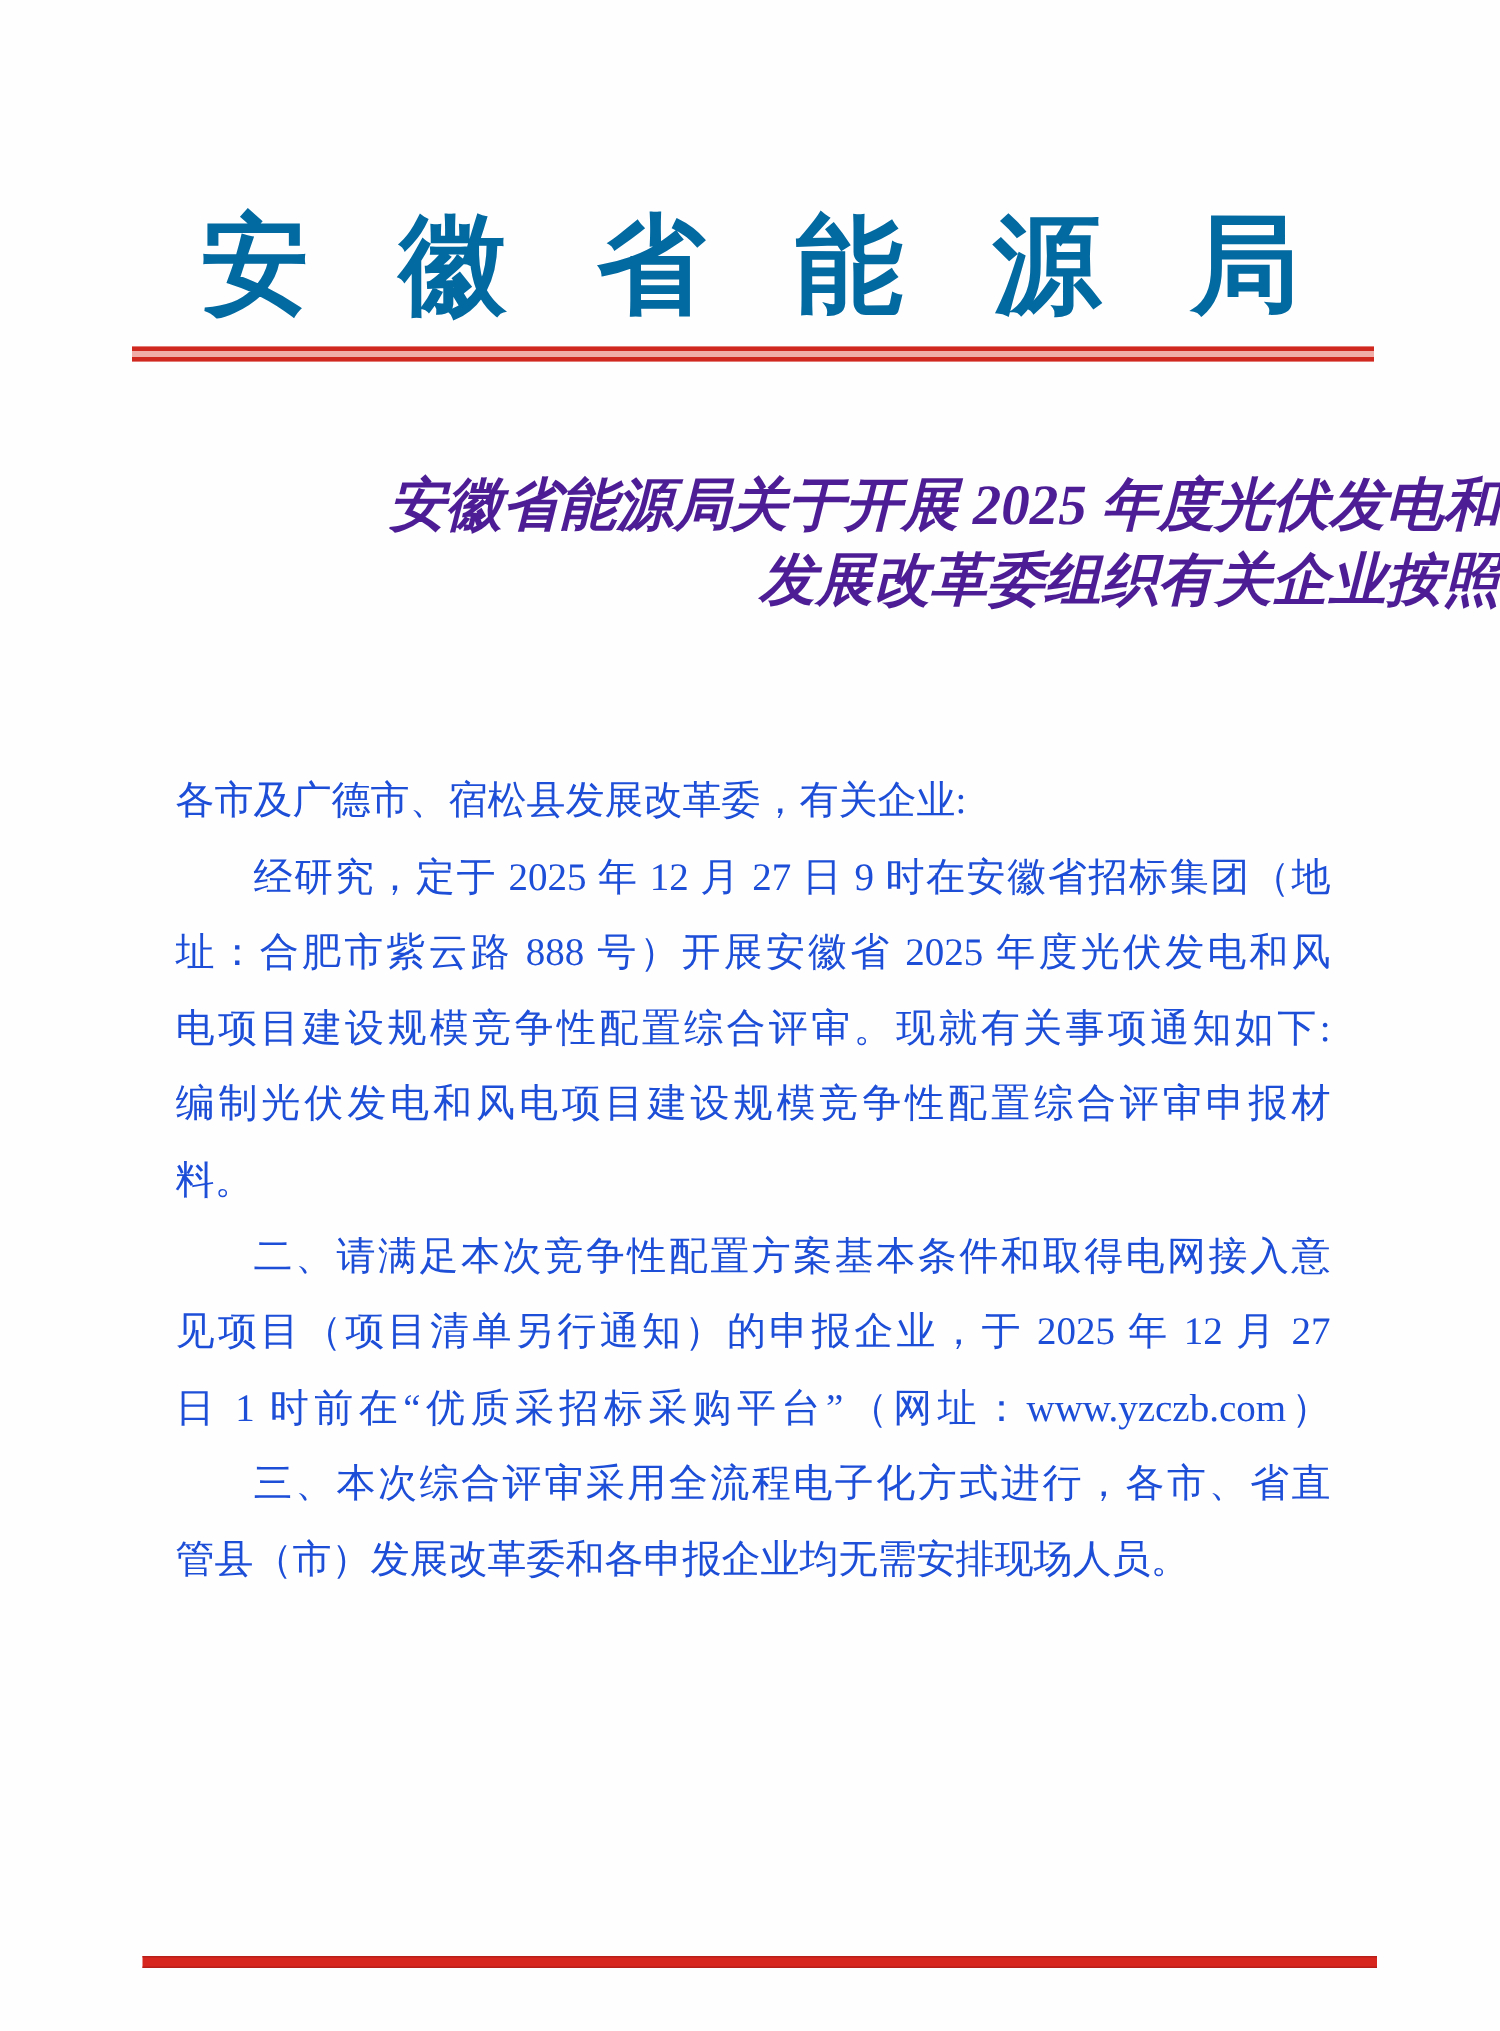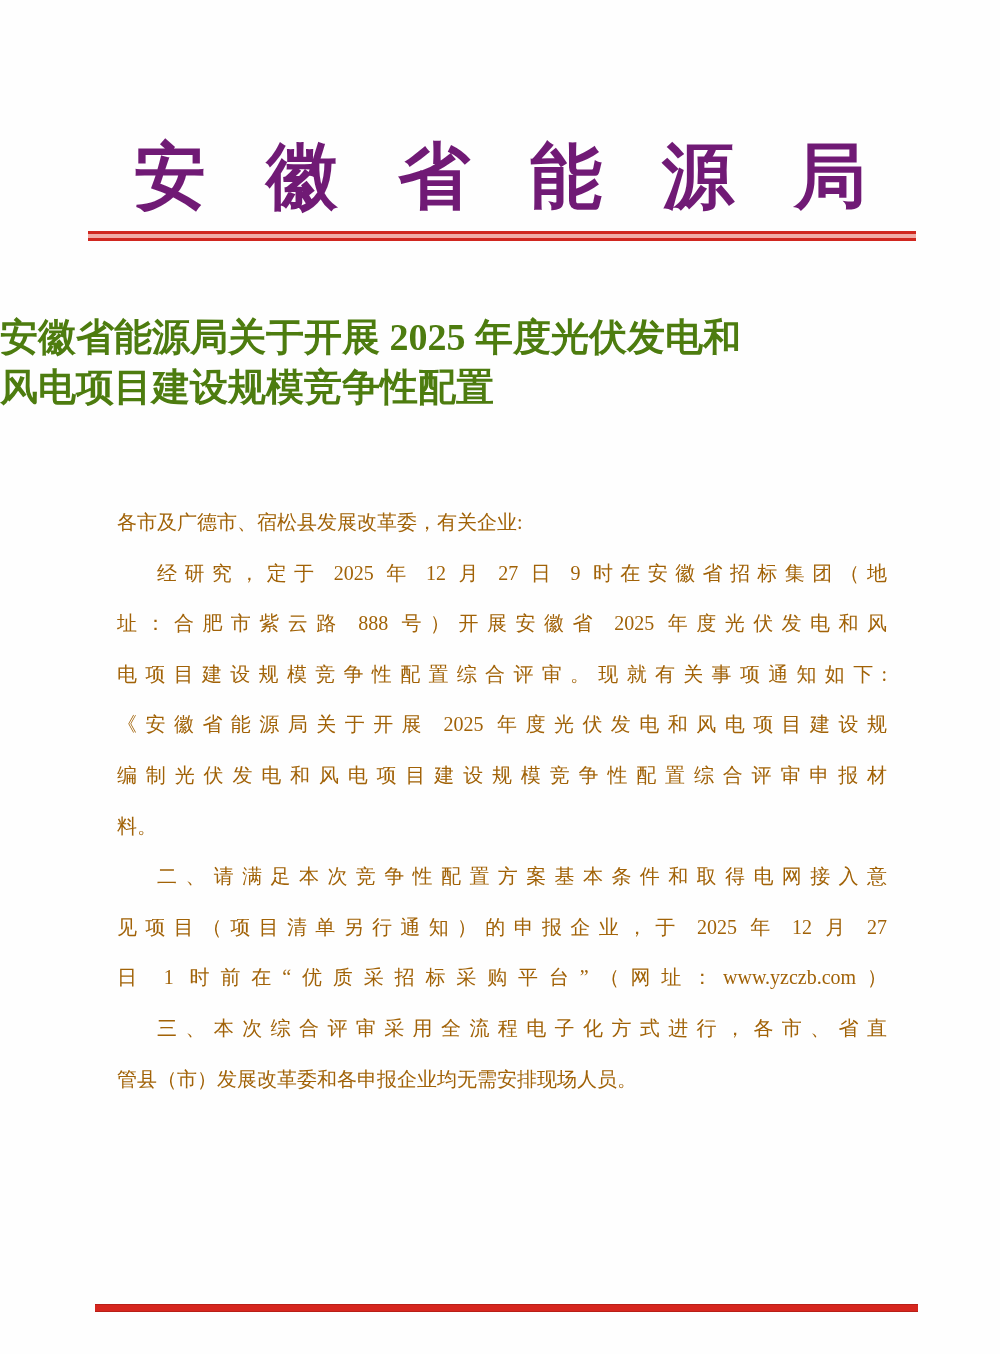--- a/index.html
+++ b/index.html
@@ -18,21 +18,21 @@
   
   .agency {
     position: absolute;
     top: 136px;
     left: 0;
     right: 0;
     text-align: center;
     font-size: 72px;
     line-height: 82px;
     font-weight: 700;
-    color: #701a75;
+    color: #0369a1;
     letter-spacing: 60px;
     text-indent: 60px;
     white-space: nowrap;
   }
   
   .rule-top {
     position: absolute;
     left: 88px;
     right: 84px;
     top: 231px;
@@ -41,34 +41,35 @@
     border-top: 3px solid #d0271f;
     border-bottom: 3px solid #d0271f;
     background: #f0aca6;
   }
   
   .doc-title {
     position: absolute;
     top: 312px;
     left: 0;
     right: 0;
-    text-align: left;
-    color: #4d7c0f;
+    text-align: right;
+    color: #4c1d95;
     font-weight: 700;
     font-size: 38px;
     line-height: 50px;
+    font-style: italic;
   }
   
   .body-block {
     position: absolute;
-    top: 497px;
+    top: 509px;
     left: 117px;
     width: 770px;
-    color: #a16207;
-    font-size: 20px;
+    color: #1d4ed8;
+    font-size: 26px;
     line-height: 50.6px;
   }
   .line { width: 100%; }
   .indent { text-indent: 2em; }
   .j {
     text-align: justify;
     text-align-last: justify;
     font-family: Liberation Serif, serif;
   }
   
@@ -88,29 +89,28 @@
 <body>
 
 <div class="page">
 
   <div class="agency">安徽省能源局</div>
 
   <div class="rule-top"></div>
 
   <div class="doc-title">
     <div class="title-line">安徽省能源局关于开展 2025 年度光伏发电和</div>
-    <div class="title-line">风电项目建设规模竞争性配置</div>
+    <div class="title-line">发展改革委组织有关企业按照</div>
   </div>
 
   <div class="body-block">
     <div class="line">各市及广德市、宿松县发展改革委，有关企业:</div>
     <div class="line indent j">经研究，定于 2025 年 12 月 27 日 9 时在安徽省招标集团（地</div>
     <div class="line j">址：合肥市紫云路 888 号）开展安徽省 2025 年度光伏发电和风</div>
     <div class="line j">电项目建设规模竞争性配置综合评审。现就有关事项通知如下:</div>
-    <div class="line j">《安徽省能源局关于开展 2025 年度光伏发电和风电项目建设规</div>
     <div class="line j">编制光伏发电和风电项目建设规模竞争性配置综合评审申报材</div>
     <div class="line">料。</div>
     <div class="line indent j">二、请满足本次竞争性配置方案基本条件和取得电网接入意</div>
     <div class="line j">见项目（项目清单另行通知）的申报企业，于 2025 年 12 月 27</div>
     <div class="line j">日 1 时前在“优质采招标采购平台”（网址：www.yzczb.com）</div>
     <div class="line indent j">三、本次综合评审采用全流程电子化方式进行，各市、省直</div>
     <div class="line">管县（市）发展改革委和各申报企业均无需安排现场人员。</div>
   </div>
 
   <div class="rule-bottom"></div>

